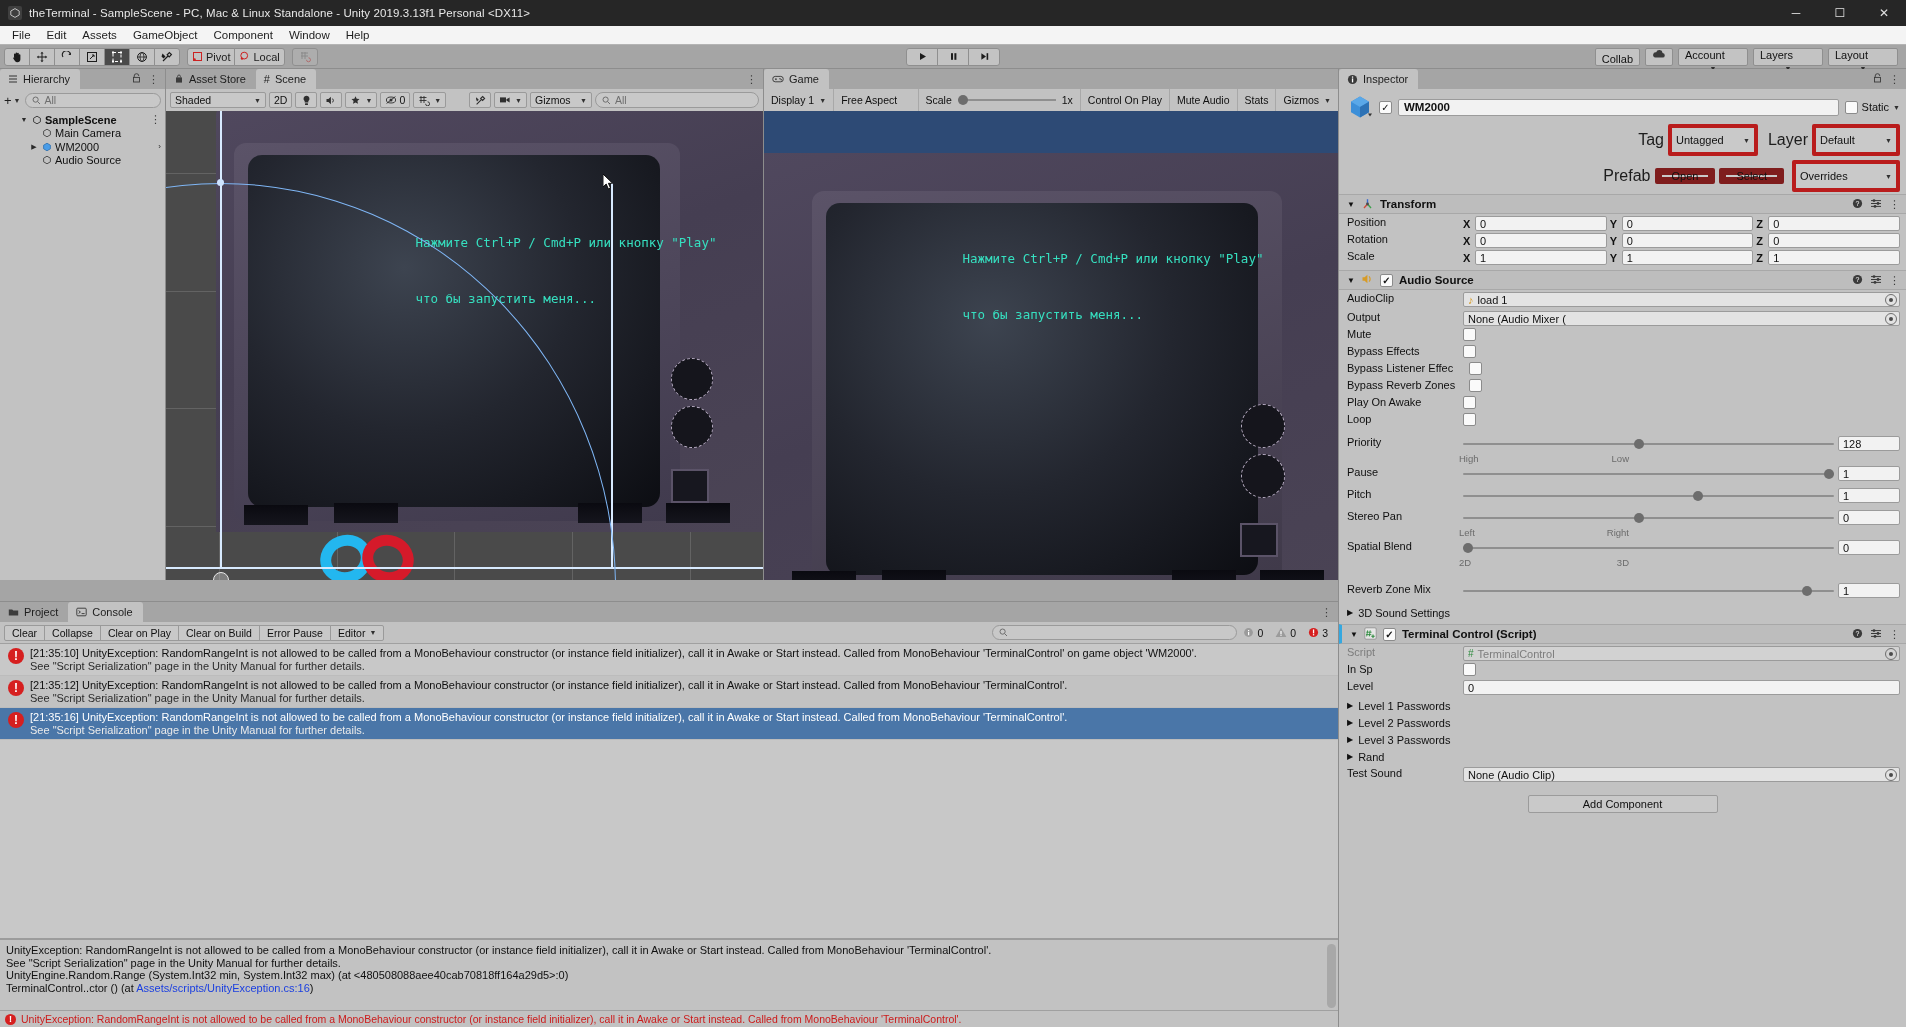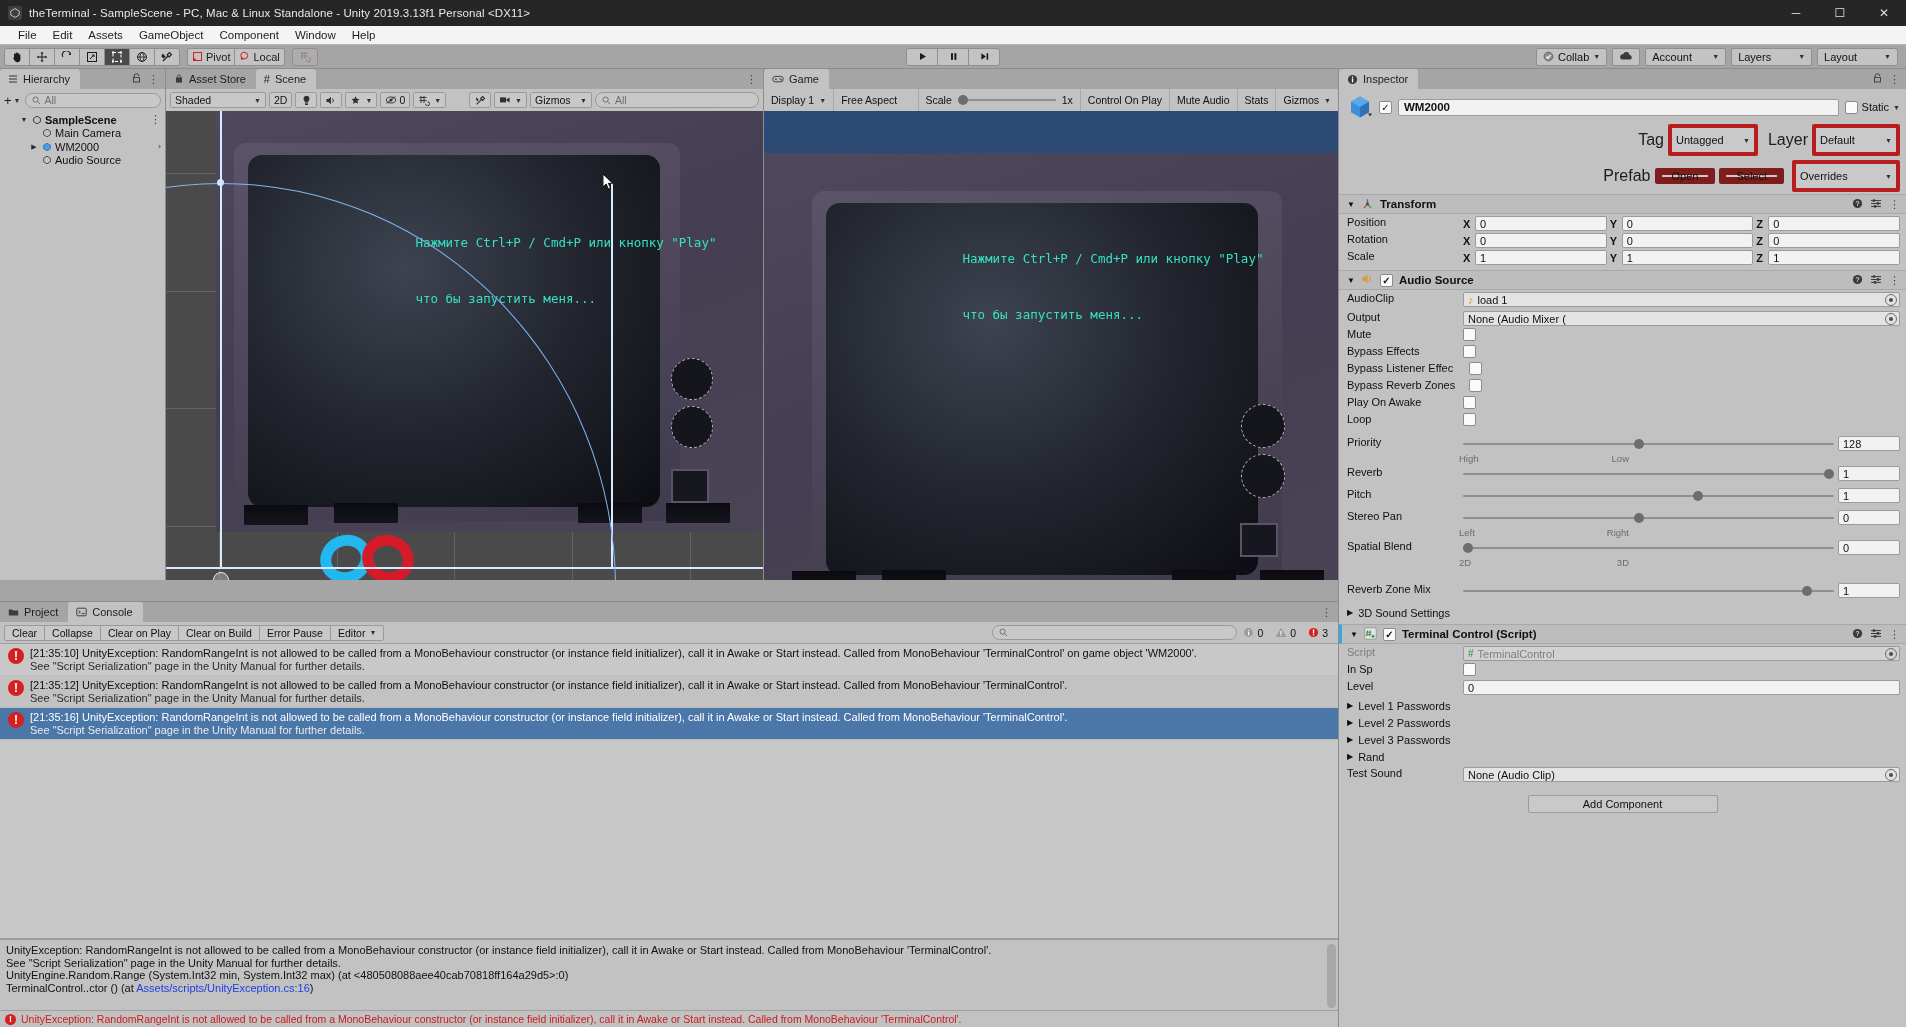--- a/index.html
+++ b/index.html
@@ -25,21 +25,21 @@
     display: inline-flex; align-items: center; justify-content: center;
     margin-right: 7px; font-size: 9px; color: #d8d8d8;
   }
   .titlebar .ttl { letter-spacing: 0.1px; }
   .winbtns { margin-left: auto; display: flex; height: 26px; }
   .winbtn { width: 44px; height: 26px; display: flex; align-items: center; justify-content: center; color: #e0e0e0; font-size: 12px; }
 
   
   .menubar {
     height: 19px; background: #f4f4f4; border-bottom: 1px solid #b4b4b4;
-    display: flex; align-items: center; padding-left: 10px; flex: 0 0 19px;
+    display: flex; align-items: center; padding-left: 4px; flex: 0 0 19px;
   }
   .menubar .mi { padding: 0 8px; height: 19px; line-height: 19px; font-size: 11.5px; color: #1d1d1d; }
 
   
   .toolbar {
     height: 24px; background: #a5a5a5; border-bottom: 1px solid #8d8d8d;
     display: flex; align-items: center; padding: 0 4px; flex: 0 0 24px; gap: 0;
   }
   .tbtn {
     height: 18px; min-width: 26px; background: #c3c3c3; border: 1px solid #8f8f8f;
@@ -52,21 +52,21 @@
   .tbtn.dis { background: #adadad; color: #8a8a8a; }
   .tgrp { display: flex; margin-right: 7px; }
   .tbtn svg { display: block; }
   .center-play { position: absolute; left: 50%; transform: translateX(-50%); display: flex; }
   .play-b { width: 32px; height: 18px; background: #c3c3c3; border: 1px solid #8f8f8f; display: flex; align-items: center; justify-content: center; margin-right:-1px;}
   .play-b.first { border-radius: 3px 0 0 3px; }
   .play-b.last { border-radius: 0 3px 3px 0; margin-right: 0; }
   .tb-right { margin-left: auto; display: flex; align-items: center; gap: 5px; padding-right: 4px; }
   .tb-right .tbtn2 {
     height: 18px; background: #c3c3c3; border: 1px solid #8f8f8f; border-radius: 2px;
-    display: inline-flex; align-items: center; padding: 0 6px; font-size: 11px; gap: 4px;
+    display: inline-flex; align-items: center; padding: 0 6px; font-size: 11px; gap: 4px; flex-direction: column;
   }
   .caret { font-size: 7px; line-height: 1; color: #303030; }
   .wdrop { display: inline-block; min-width: 56px; }
 
   
   .body { flex: 1 1 auto; display: flex; min-height: 0; background: #a5a5a5; }
   .leftcol { display: flex; flex-direction: column; min-width: 0; }
   .rightcol { width: 568px; flex: 0 0 568px; display: flex; flex-direction: column; background: #c2c2c2; border-left: 1px solid #8d8d8d; }
 
   
@@ -917,21 +917,21 @@
               </span>
               <span class="num slnum">128</span>
             </div>
             <div class="sublbl" style="margin-left:112px;width:170px">
               <span>High</span>
               <span>Low</span>
             </div>
           </div>
 
           <div class="frow" style="margin-top:3px">
-            <span class="fname">Reverb</span>
+            <span class="fname">Pause</span>
             <span class="slider">
               <span class="trk"></span>
                 <span class="hnd" style="right:0"></span>
             </span>
             <span class="num slnum">1</span>
           </div>
 
           <div class="frow" style="margin-top:5px">
             <span class="fname">Pitch</span>
             <span class="slider">

